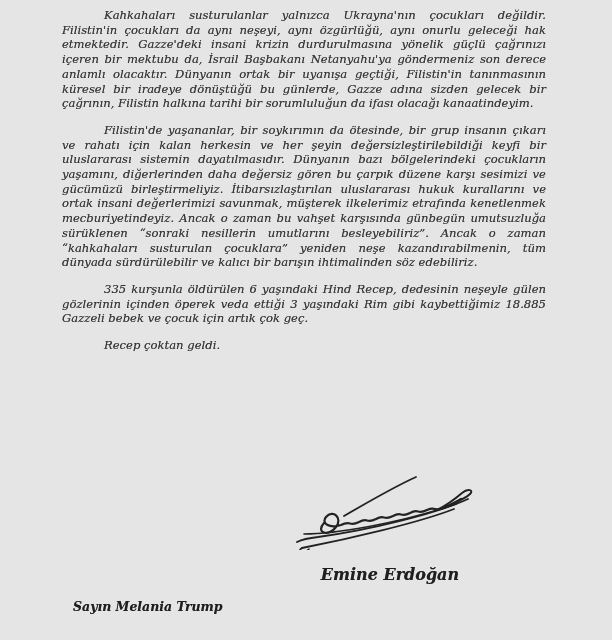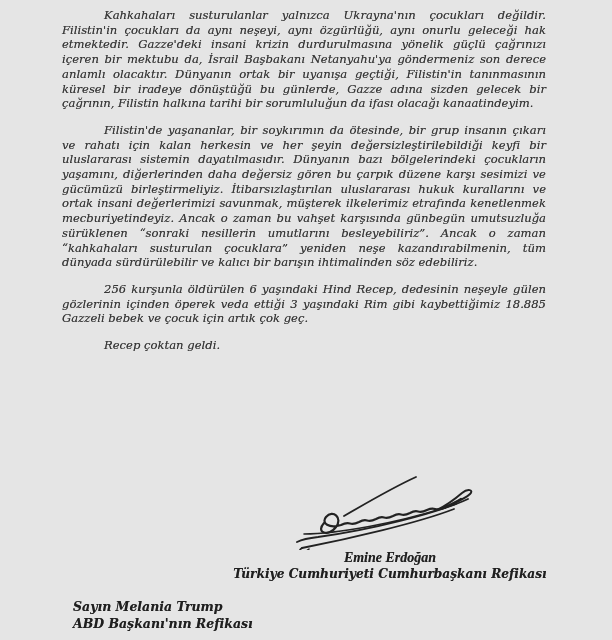--- a/index.html
+++ b/index.html
@@ -45,24 +45,23 @@
     display: block;
     margin: 0 auto;
   }
   .sig-name, .sig-title {
     font-style: italic;
     font-weight: bold;
     color: #1f1f1f;
     text-shadow: 0 0 0.5px rgba(31,31,31,0.6);
   }
   .sig-name {
-    font-size: 14px;
+    font-size: 16px;
     line-height: 16px;
-    margin-top: 0;
-    font-family: Liberation Serif, serif;
+    margin-top: 17px;
   }
   .sig-title {
     font-size: 12.2px;
     line-height: 16px;
   }
   .recipient {
     position: absolute;
     left: 73px;
     top: 599px;
   }
@@ -76,21 +75,21 @@
   }
 </style>
 </head>
 <body>
 
 <div class="page">
 
   <div class="letter-body">
     <p>Kahkahaları susturulanlar yalnızca Ukrayna'nın çocukları değildir. Filistin'in çocukları da aynı neşeyi, aynı özgürlüğü, aynı onurlu geleceği hak etmektedir. Gazze'deki insani krizin durdurulmasına yönelik güçlü çağrınızı içeren bir mektubu da, İsrail Başbakanı Netanyahu'ya göndermeniz son derece anlamlı olacaktır. Dünyanın ortak bir uyanışa geçtiği, Filistin'in tanınmasının küresel bir iradeye dönüştüğü bu günlerde, Gazze adına sizden gelecek bir çağrının, Filistin halkına tarihi bir sorumluluğun da ifası olacağı kanaatindeyim.</p>
     <p>Filistin'de yaşananlar, bir soykırımın da ötesinde, bir grup insanın çıkarı ve rahatı için kalan herkesin ve her şeyin değersizleştirilebildiği keyfi bir uluslararası sistemin dayatılmasıdır. Dünyanın bazı bölgelerindeki çocukların yaşamını, diğerlerinden daha değersiz gören bu çarpık düzene karşı sesimizi ve gücümüzü birleştirmeliyiz. İtibarsızlaştırılan uluslararası hukuk kurallarını ve ortak insani değerlerimizi savunmak, müşterek ilkelerimiz etrafında kenetlenmek mecburiyetindeyiz. Ancak o zaman bu vahşet karşısında günbegün umutsuzluğa sürüklenen “sonraki nesillerin umutlarını besleyebiliriz”. Ancak o zaman “kahkahaları susturulan çocuklara” yeniden neşe kazandırabilmenin, tüm dünyada sürdürülebilir ve kalıcı bir barışın ihtimalinden söz edebiliriz.</p>
-    <p>256 kurşunla öldürülen 6 yaşındaki Hind Recep, dedesinin neşeyle gülen gözlerinin içinden öperek veda ettiği 3 yaşındaki Rim gibi kaybettiğimiz 18.885 Gazzeli bebek ve çocuk için artık çok geç.</p>
+    <p>335 kurşunla öldürülen 6 yaşındaki Hind Recep, dedesinin neşeyle gülen gözlerinin içinden öperek veda ettiği 3 yaşındaki Rim gibi kaybettiğimiz 18.885 Gazzeli bebek ve çocuk için artık çok geç.</p>
     <p>Recep çoktan geldi.</p>
   </div>
 
   <div class="sig-block">
     <svg width="204" height="78" viewBox="0 0 204 78" fill="none" stroke="#222222" stroke-linecap="round" stroke-linejoin="round">
 
       <path stroke-width="2.2" d="M36,51
         C27,61 41,65 48,55
         C55,46 45,37 38,45
         C33,51 41,57 53,53
@@ -111,21 +110,19 @@
 
       <path stroke-width="1.8" d="M180,27 C150,41 82,58 30,65 C21,66 13,68 9,70"></path>
 
       <path stroke-width="1.8" d="M166,37 C130,51 60,67 14,76"></path>
 
       <path stroke-width="1.6" d="M16,62 C45,62 110,52 168,32"></path>
 
       <path stroke-width="1.6" d="M14,76 C8,80 14,83 21,77"></path>
     </svg>
     <div class="sig-name">Emine Erdoğan</div>
-    <div class="sig-title">Türkiye Cumhuriyeti Cumhurbaşkanı Refikası</div>
   </div>
 
   <div class="recipient">
     <div>Sayın Melania Trump</div>
-    <div>ABD Başkanı'nın Refikası</div>
   </div>
 
 </div>
 
 </body></html>

